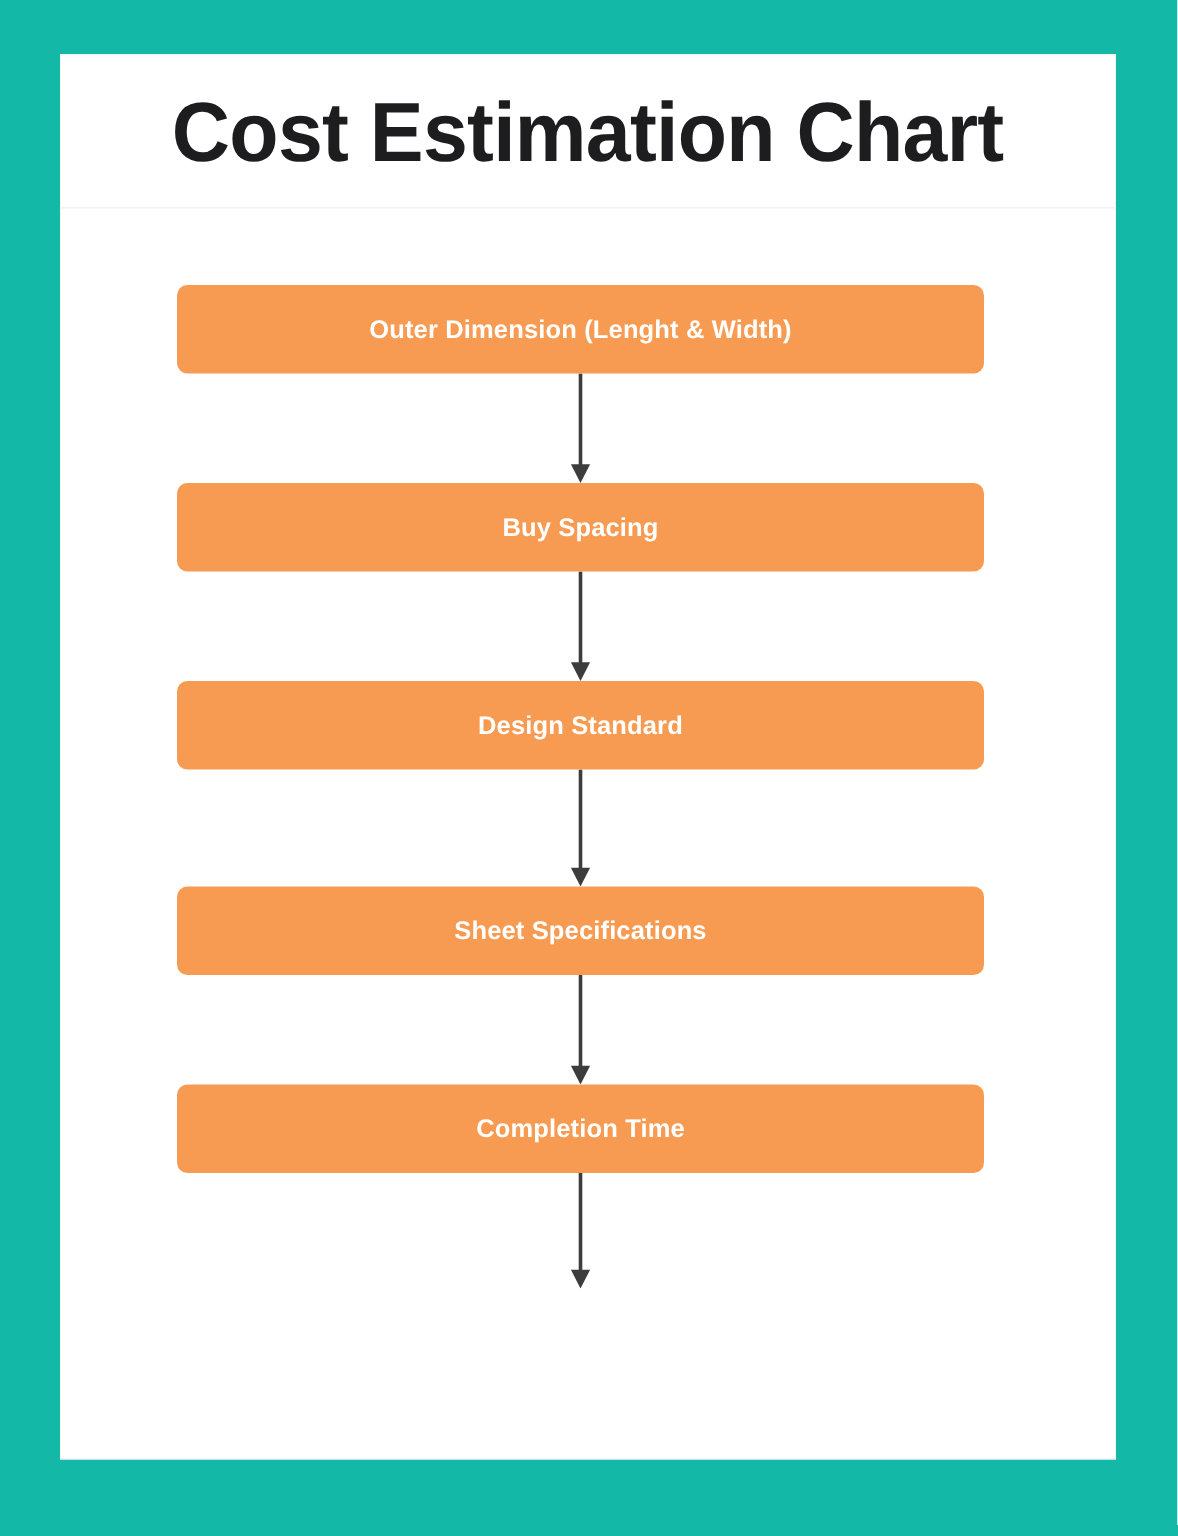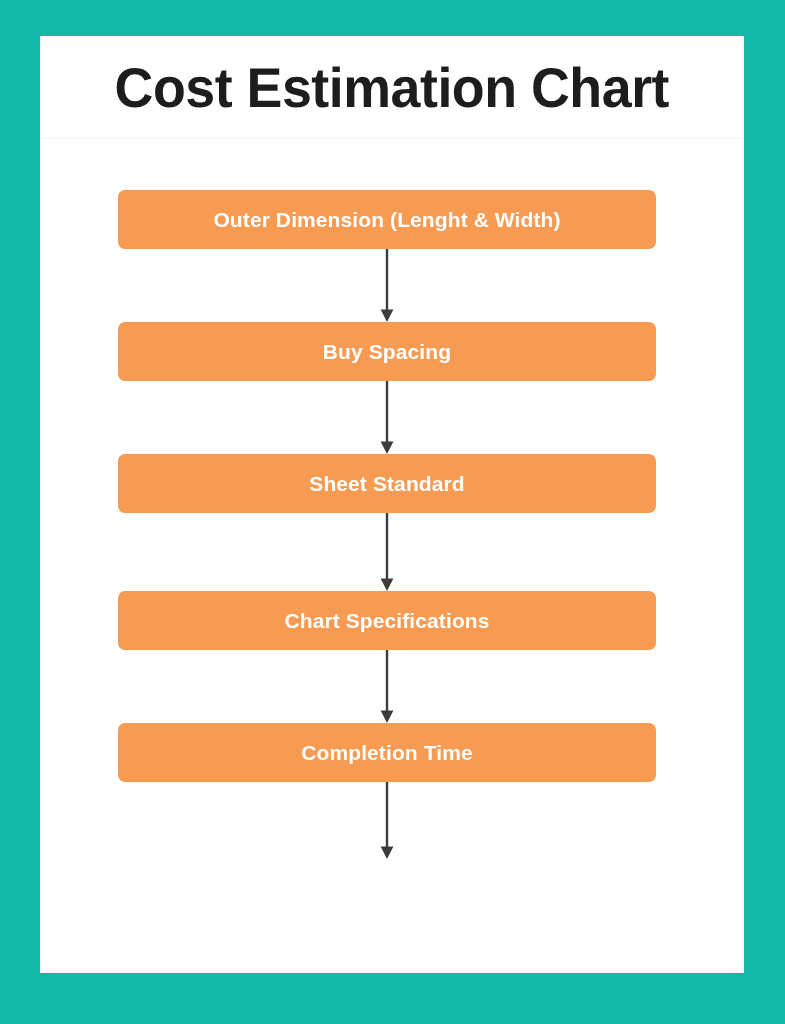--- a/index.html
+++ b/index.html
@@ -81,21 +81,21 @@
     background: #f89b52;
     border-radius: 7px;
     display: flex;
     align-items: center;
     justify-content: center;
     box-sizing: border-box;
   }
 
   .node-label {
     font-family: "Liberation Sans", "DejaVu Sans", sans-serif;
-    font-size: 21px;
+    font-size: 17px;
     font-weight: 700;
     color: #ffffff;
     letter-spacing: 0.1px;
     white-space: nowrap;
     line-height: 1;
   }
 
   
   .connector {
     position: absolute;
@@ -141,34 +141,34 @@
 
     <div class="connector" style="top:191px;">
       <svg width="14" height="73" viewBox="0 0 14 73" xmlns="http://www.w3.org/2000/svg">
         <line x1="7" y1="0" x2="7" y2="62" stroke="#3C3C3C" stroke-width="2.4"></line>
         <polygon points="7,73 0.6,60.5 13.4,60.5" fill="#3C3C3C"></polygon>
       </svg>
     </div>
 
     <div class="node-row" style="top:264px;">
       <div class="node-box">
-        <span class="node-label">Sheet Standard</span>
+        <span class="node-label">Design Standard</span>
       </div>
     </div>
 
     <div class="connector" style="top:323px;">
       <svg width="14" height="78" viewBox="0 0 14 78" xmlns="http://www.w3.org/2000/svg">
         <line x1="7" y1="0" x2="7" y2="67" stroke="#3C3C3C" stroke-width="2.4"></line>
         <polygon points="7,78 0.6,65.5 13.4,65.5" fill="#3C3C3C"></polygon>
       </svg>
     </div>
 
     <div class="node-row" style="top:401px;">
       <div class="node-box">
-        <span class="node-label">Chart Specifications</span>
+        <span class="node-label">Sheet Specifications</span>
       </div>
     </div>
 
     <div class="connector" style="top:460px;">
       <svg width="14" height="73" viewBox="0 0 14 73" xmlns="http://www.w3.org/2000/svg">
         <line x1="7" y1="0" x2="7" y2="62" stroke="#3C3C3C" stroke-width="2.4"></line>
         <polygon points="7,73 0.6,60.5 13.4,60.5" fill="#3C3C3C"></polygon>
       </svg>
     </div>
 

